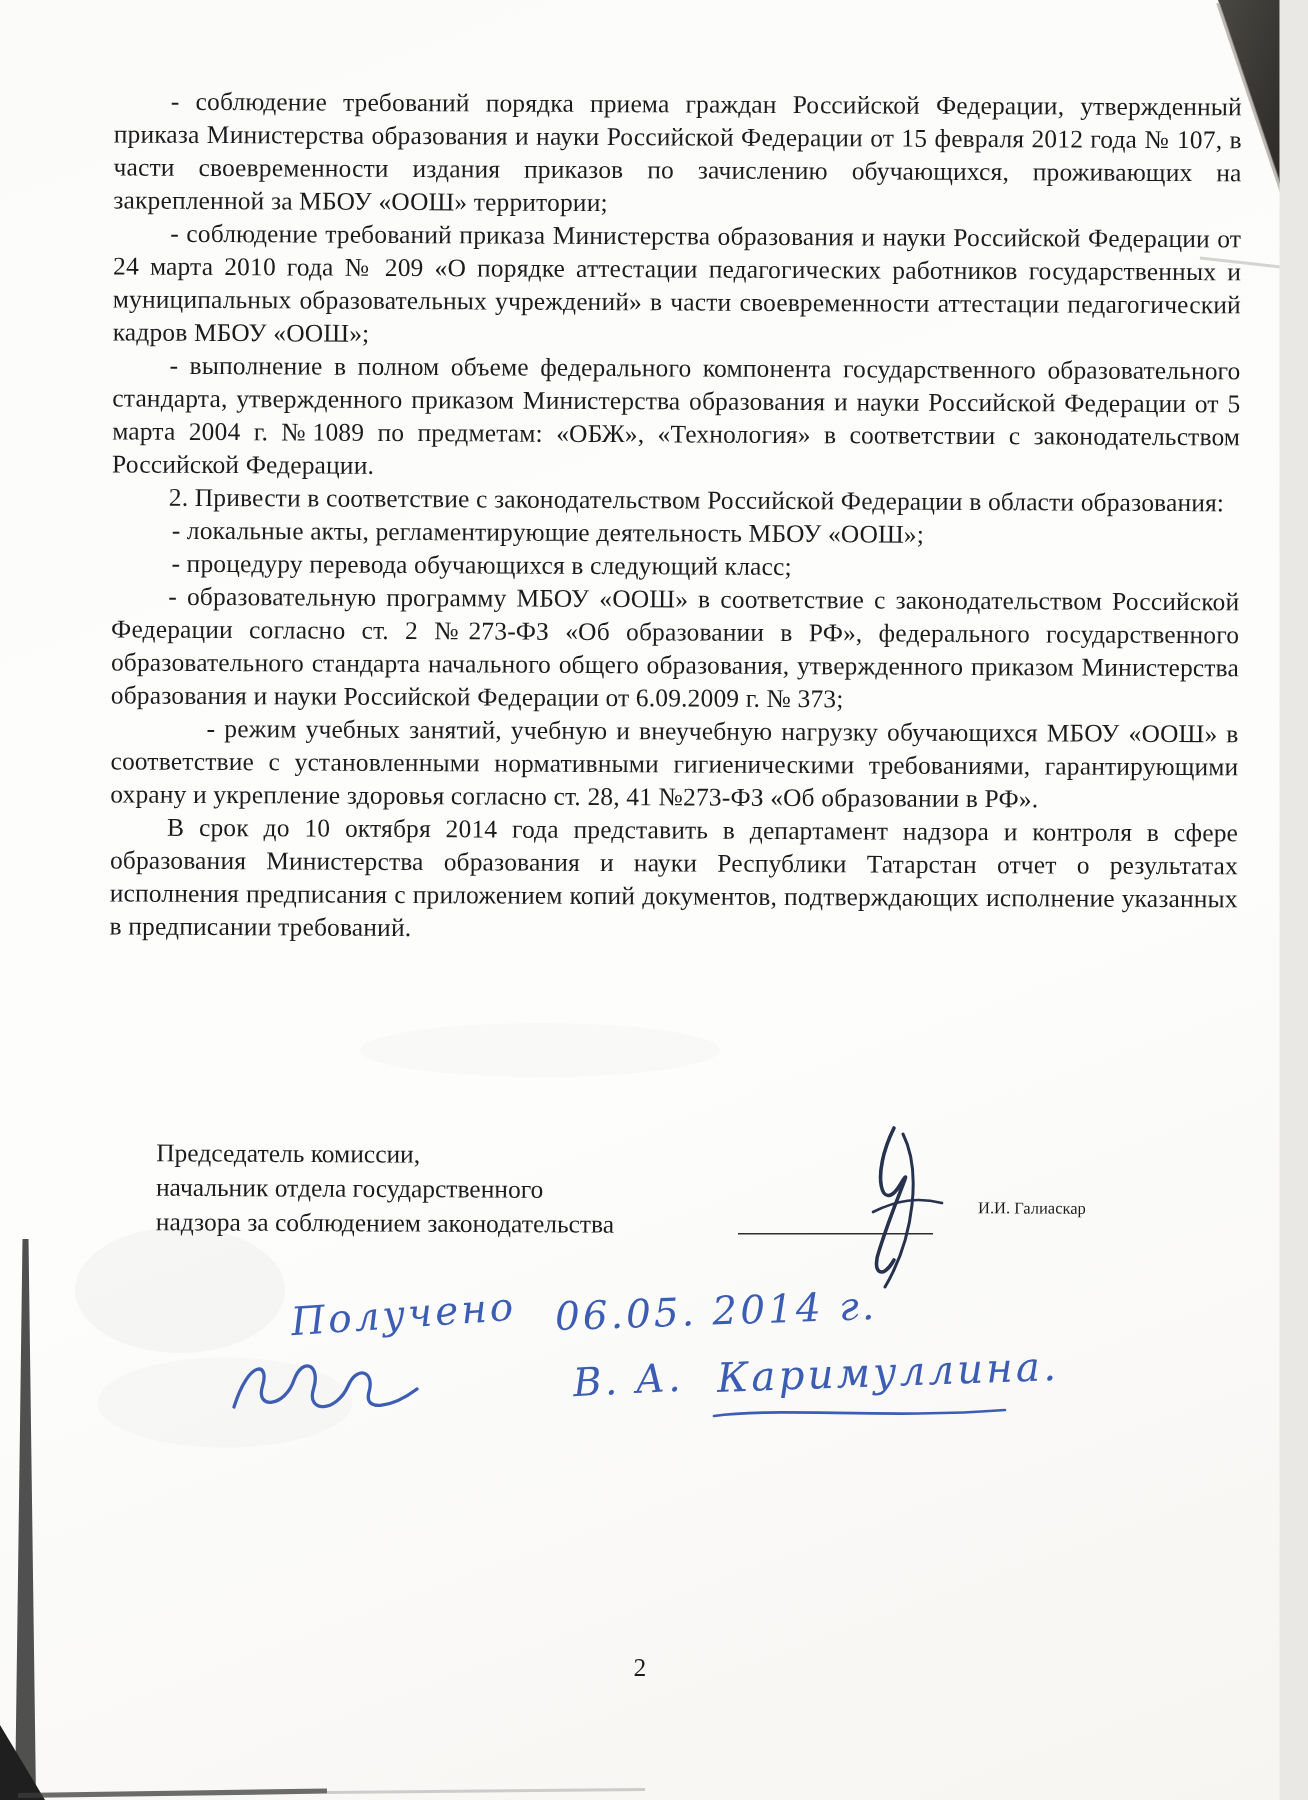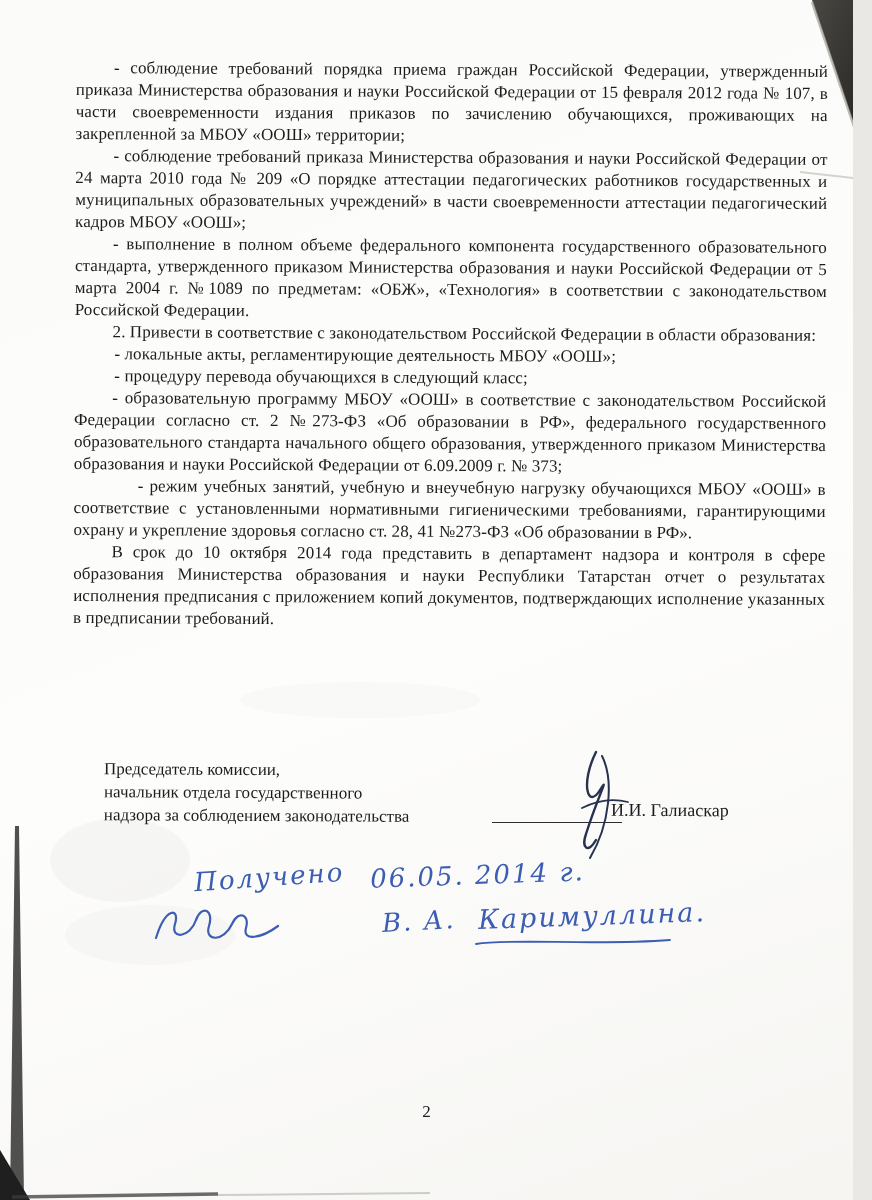--- a/index.html
+++ b/index.html
@@ -43,23 +43,23 @@
   }
   .sig-rule {
     position: absolute;
     left: 492px;
     top: 822px;
     width: 130px;
     border-bottom: 1.6px solid #2e2e30;
   }
   .sig-name {
     position: absolute;
-    left: 611px;
+    left: 652px;
     top: 800px;
-    font-size: 18px;
+    font-size: 11px;
     transform: rotate(0.3deg);
   }
   .pen-sig { position: absolute; left: 538px; top: 738px; }
 
   
   .ink {
     position: absolute;
     color: #3b5db3;
     font-family: "DejaVu Serif", serif;
     font-style: italic;

